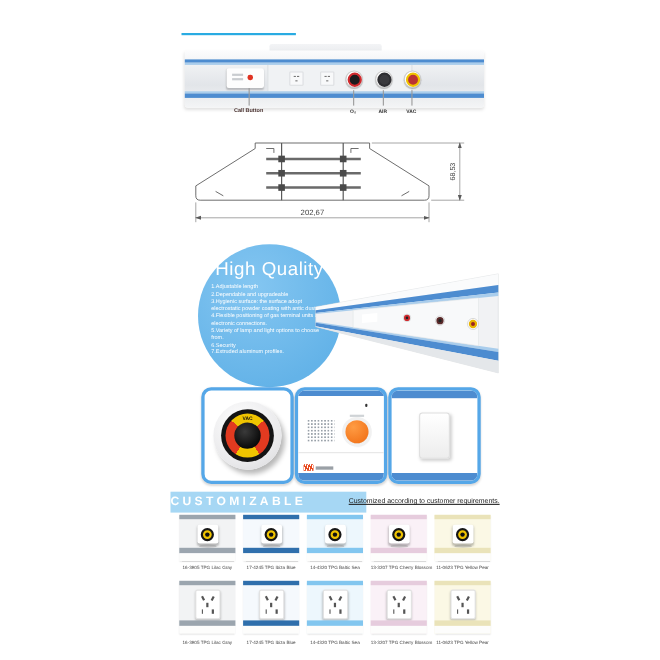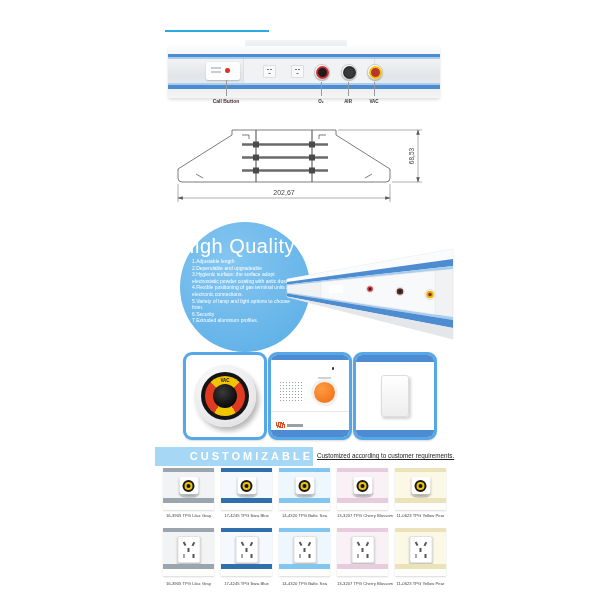--- a/index.html
+++ b/index.html
@@ -38,22 +38,22 @@
   .gas.air:after{border:2.5px solid var(--air-dark);inset:0.5px;background:#3a3a3e;}
   .gas.vac:after{border:2.5px solid var(--vac-yellow);inset:0.5px;background:#b33;}
   .leader{position:absolute;width:1px;background:#9a9a9a;}
   .photo-label{position:absolute;font-size:5px;color:#4a3230;text-align:center;font-weight:bold;}
   .gas-label{position:absolute;font-size:4.5px;color:#333;text-align:center;width:20px;font-weight:bold;}
   
   .xsec{position:absolute;left:150px;top:112px;}
   
   .hq-circle{position:absolute;left:180px;top:222px;width:130px;height:130px;border-radius:50%;
              background:radial-gradient(circle at 38% 30%,#84c6f1,var(--circle-blue) 75%);}
-  .hq-title{position:absolute;left:180px;top:235px;width:130px;text-align:left;color:#fff;
-            font-size:20px;letter-spacing:.5px;}
+  .hq-title{position:absolute;left:180px;top:235px;width:130px;text-align:center;color:#fff;
+            font-size:17px;letter-spacing:.5px;}
   .hq-features{position:absolute;left:192px;top:258px;width:110px;color:#fff;}
   .hq-features div{font-size:5px;line-height:1.32;}
   
   .card{position:absolute;top:352px;width:78px;height:82px;border-radius:9px;background:#fff;
         border:3px solid var(--card-blue);box-shadow:0 1px 2px rgba(0,0,0,.15);overflow:hidden;}
   .c1{left:183px;} .c2{left:268px;} .c3{left:353px;}
   .vac-outer{position:absolute;left:50%;top:50%;transform:translate(-50%,-50%);width:62px;height:62px;
              border-radius:50%;background:radial-gradient(circle at 40% 32%,#fff,#e9e9eb 65%,#d6d6d9);
              box-shadow:3px 4px 5px rgba(0,0,0,.28);}
   .vac-ring{position:absolute;inset:7px;border-radius:50%;background:#141414;}
@@ -73,22 +73,22 @@
            background:radial-gradient(circle at 35% 30%,#ff9c44,var(--button-orange));
            box-shadow:0 0 0 3px #f1f1f1,1px 2px 2px rgba(0,0,0,.3);}
   .logo{position:absolute;left:5px;bottom:9px;width:30px;height:6px;}
   .logo b{position:absolute;left:0;top:0;width:9px;height:6px;
           background:repeating-linear-gradient(105deg,#e8491f 0 1.5px,#fff 1.5px 2.2px);}
   .logo s{position:absolute;left:11px;top:1.5px;width:16px;height:3px;background:#9aa0a6;}
   .rocker{position:absolute;left:50%;top:50%;transform:translate(-50%,-50%);width:26px;height:40px;
           background:linear-gradient(180deg,#ffffff,#ededed);border:1px solid #ddd;border-radius:3px;
           box-shadow:1.5px 2px 3px rgba(0,0,0,.18);}
   
-  .banner{position:absolute;left:155px;top:447px;width:158px;height:19px;background:var(--banner-blue);
-          color:#fff;font-size:11px;font-weight:bold;letter-spacing:3px;text-align:right;line-height:19px;}
+  .banner{position:absolute;left:155px;top:447px;width:178px;height:19px;background:var(--banner-blue);
+          color:#fff;font-size:11px;font-weight:bold;letter-spacing:3px;text-align:left;line-height:19px;}
   .note{position:absolute;left:317px;top:452px;font-size:6.3px;color:#222;text-decoration:underline;}
   .swrow,.swlabels{position:absolute;left:163px;display:flex;gap:7px;}
   .r1{top:468px;} .r2{top:528px;}
   .l1{top:513px;} .l2{top:581px;}
   .sw{position:relative;width:51px;flex:none;background:var(--tint);box-shadow:0 1px 1.5px rgba(0,0,0,.15);}
   .r1 .sw{height:42px;} .r2 .sw{height:48px;}
   .sw .stripe{position:absolute;left:0;right:0;height:4px;background:var(--stripe);}
   .sw .stripe.top{top:0;}
   .r1 .sw .stripe.bot{top:30px;height:5px;} .r2 .sw .stripe.bot{top:36px;height:5px;}
   .sw .foot{position:absolute;left:0;right:0;bottom:0;background:#fdfdfc;}

